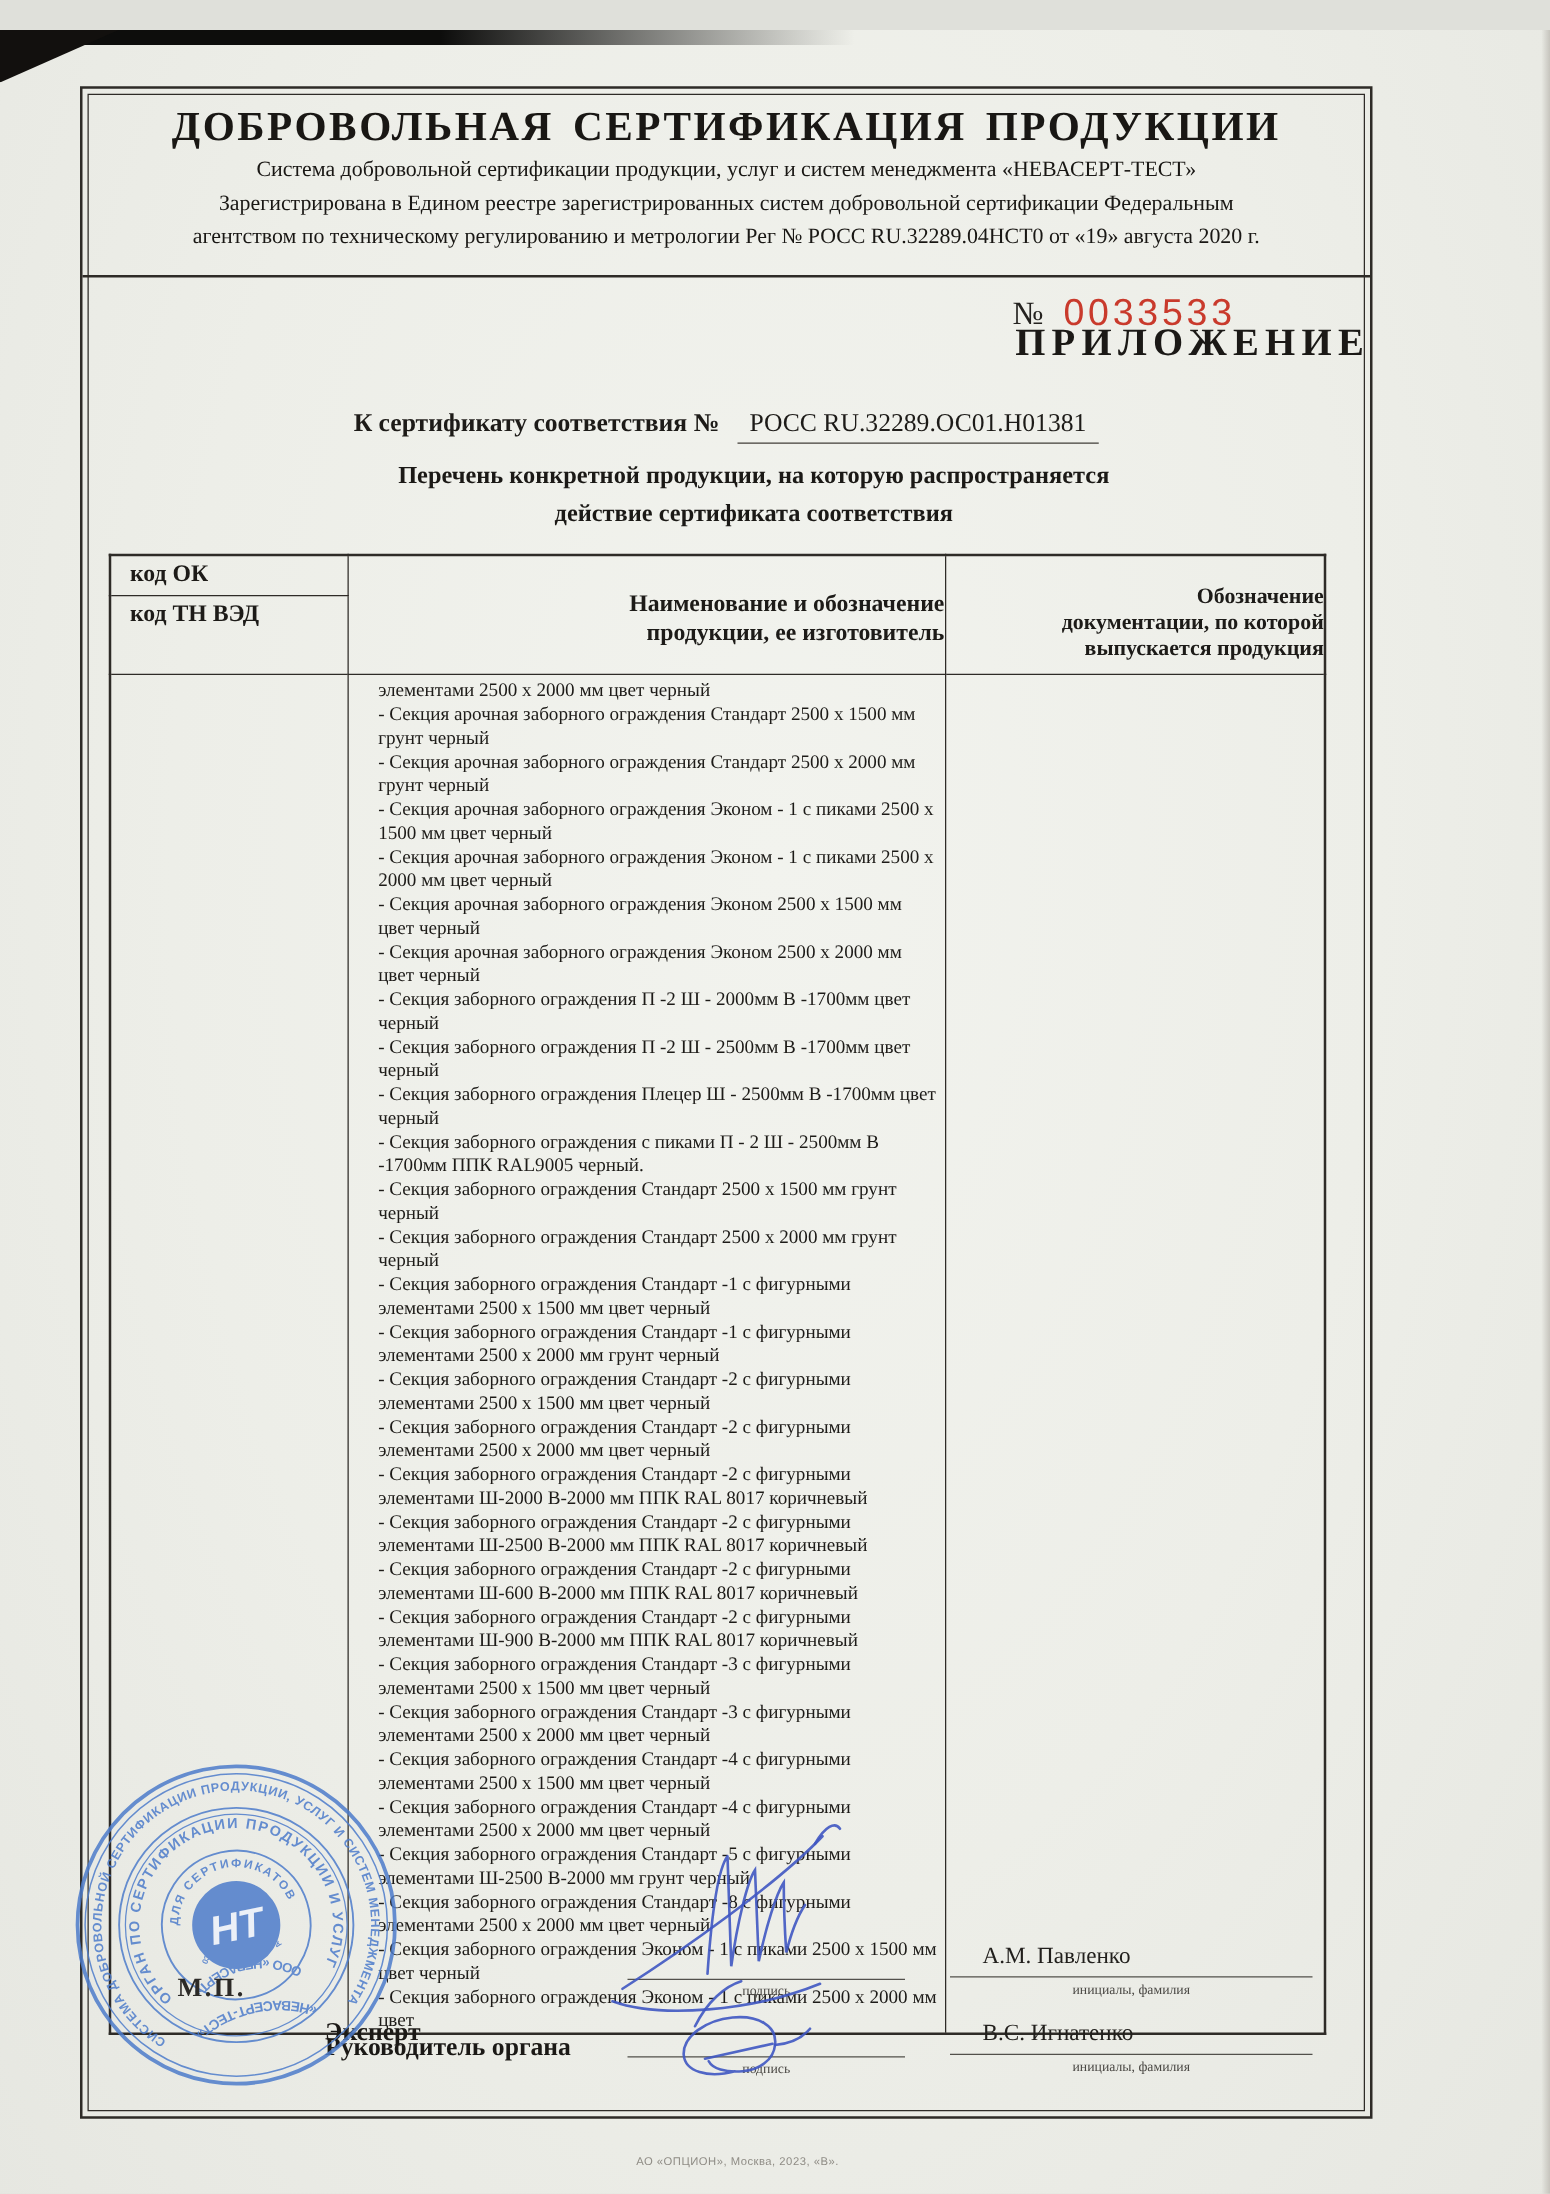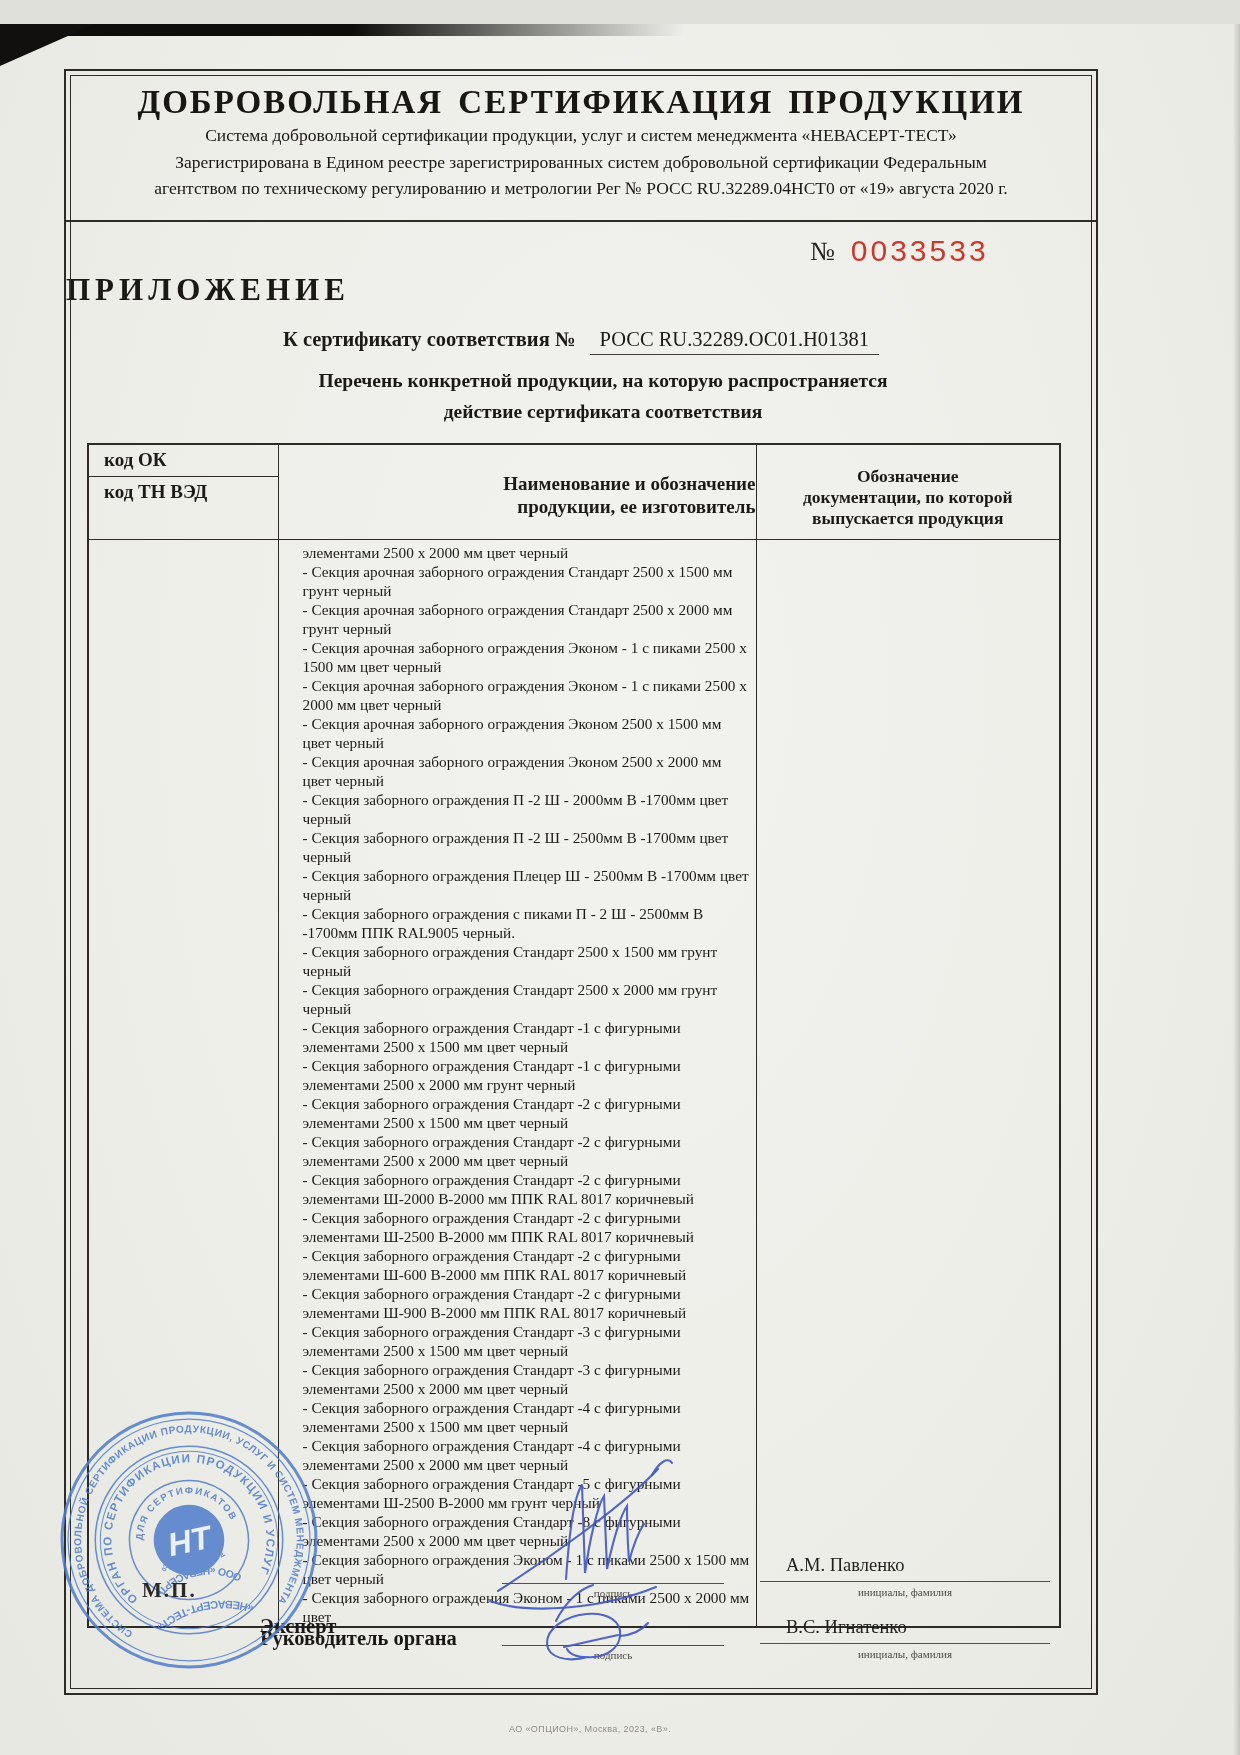--- a/index.html
+++ b/index.html
@@ -37,38 +37,38 @@
   
   .doc-header{position:absolute;left:0;top:11px;width:100%;text-align:center;color:#191714;}
   .doc-title{font-size:33px;font-weight:bold;letter-spacing:2px;word-spacing:5px;line-height:40px;}
   .doc-sub{font-size:17.5px;line-height:26.5px;}
   .doc-sub:first-of-type{margin-top:4px;}
   
   .doc-number{position:absolute;left:744px;top:163px;white-space:nowrap;}
   .num-label{font-size:26px;color:#24221f;}
   .num-value{font-family:Liberation Sans, sans-serif;font-size:30px;letter-spacing:3px;
     color:var(--accent_red);margin-left:12px;vertical-align:-1px;}
-  .appendix-title{position:absolute;left:0;top:201px;width:100%;text-align:left;
+  .appendix-title{position:absolute;left:0;top:185px;width:100%;text-align:right;
     font-size:31px;font-weight:bold;letter-spacing:5px;color:#1b1916;}
   .cert-line{position:absolute;left:0;top:257px;width:100%;text-align:center;white-space:nowrap;}
   .cert-label{font-size:20.5px;font-weight:bold;}
   .cert-value{font-size:20.5px;border-bottom:1.2px solid #413e39;padding:0 10px 4px 10px;margin-left:10px;}
   .subtitle{position:absolute;left:0;width:100%;text-align:center;font-size:19.5px;font-weight:bold;color:#1b1916;padding-left:44px;}
   .subtitle-1{top:299px;}
   .subtitle-2{top:330px;}
   
   .products-table{position:absolute;left:21px;top:372px;width:972px;height:1072px;
     border-collapse:collapse;table-layout:fixed;}
   .products-table td{border:1.6px solid var(--line_dark);vertical-align:top;}
   .products-table{border:2.2px solid var(--line_dark);}
   tr.hr1{height:32px;}
   tr.hr2{height:63px;}
   td.c1h{font-size:19px;font-weight:bold;padding:4px 0 0 15px;}
   td.c2h{vertical-align:top;text-align:right;font-size:19px;font-weight:bold;line-height:23px;padding-top:27px;}
-  td.c3h{vertical-align:top;text-align:center;font-size:17.5px;font-weight:bold;line-height:21px;padding-top:21px;}
+  td.c3h{vertical-align:top;text-align:right;font-size:17.5px;font-weight:bold;line-height:21px;padding-top:21px;}
   td.b2{padding:3px 2px 0 24px;}
   .product-line{font-size:15.3px;line-height:19px;color:#1d1b18;}
   
   .stamp-svg{position:absolute;left:56px;top:1383px;width:266px;height:266px;opacity:.85;z-index:3;}
   .stamp-stroke{stroke:var(--stamp_blue);fill:none;}
   .stamp-text{fill:var(--stamp_blue);font-family:"Liberation Sans",sans-serif;font-weight:bold;}
   .mp-label{position:absolute;left:142px;top:1554px;font-size:21px;font-weight:bold;
     letter-spacing:2px;color:#2c2a27;z-index:4;}
   
   .sig-role{position:absolute;font-size:20.5px;font-weight:bold;color:#1b1916;z-index:2;}

